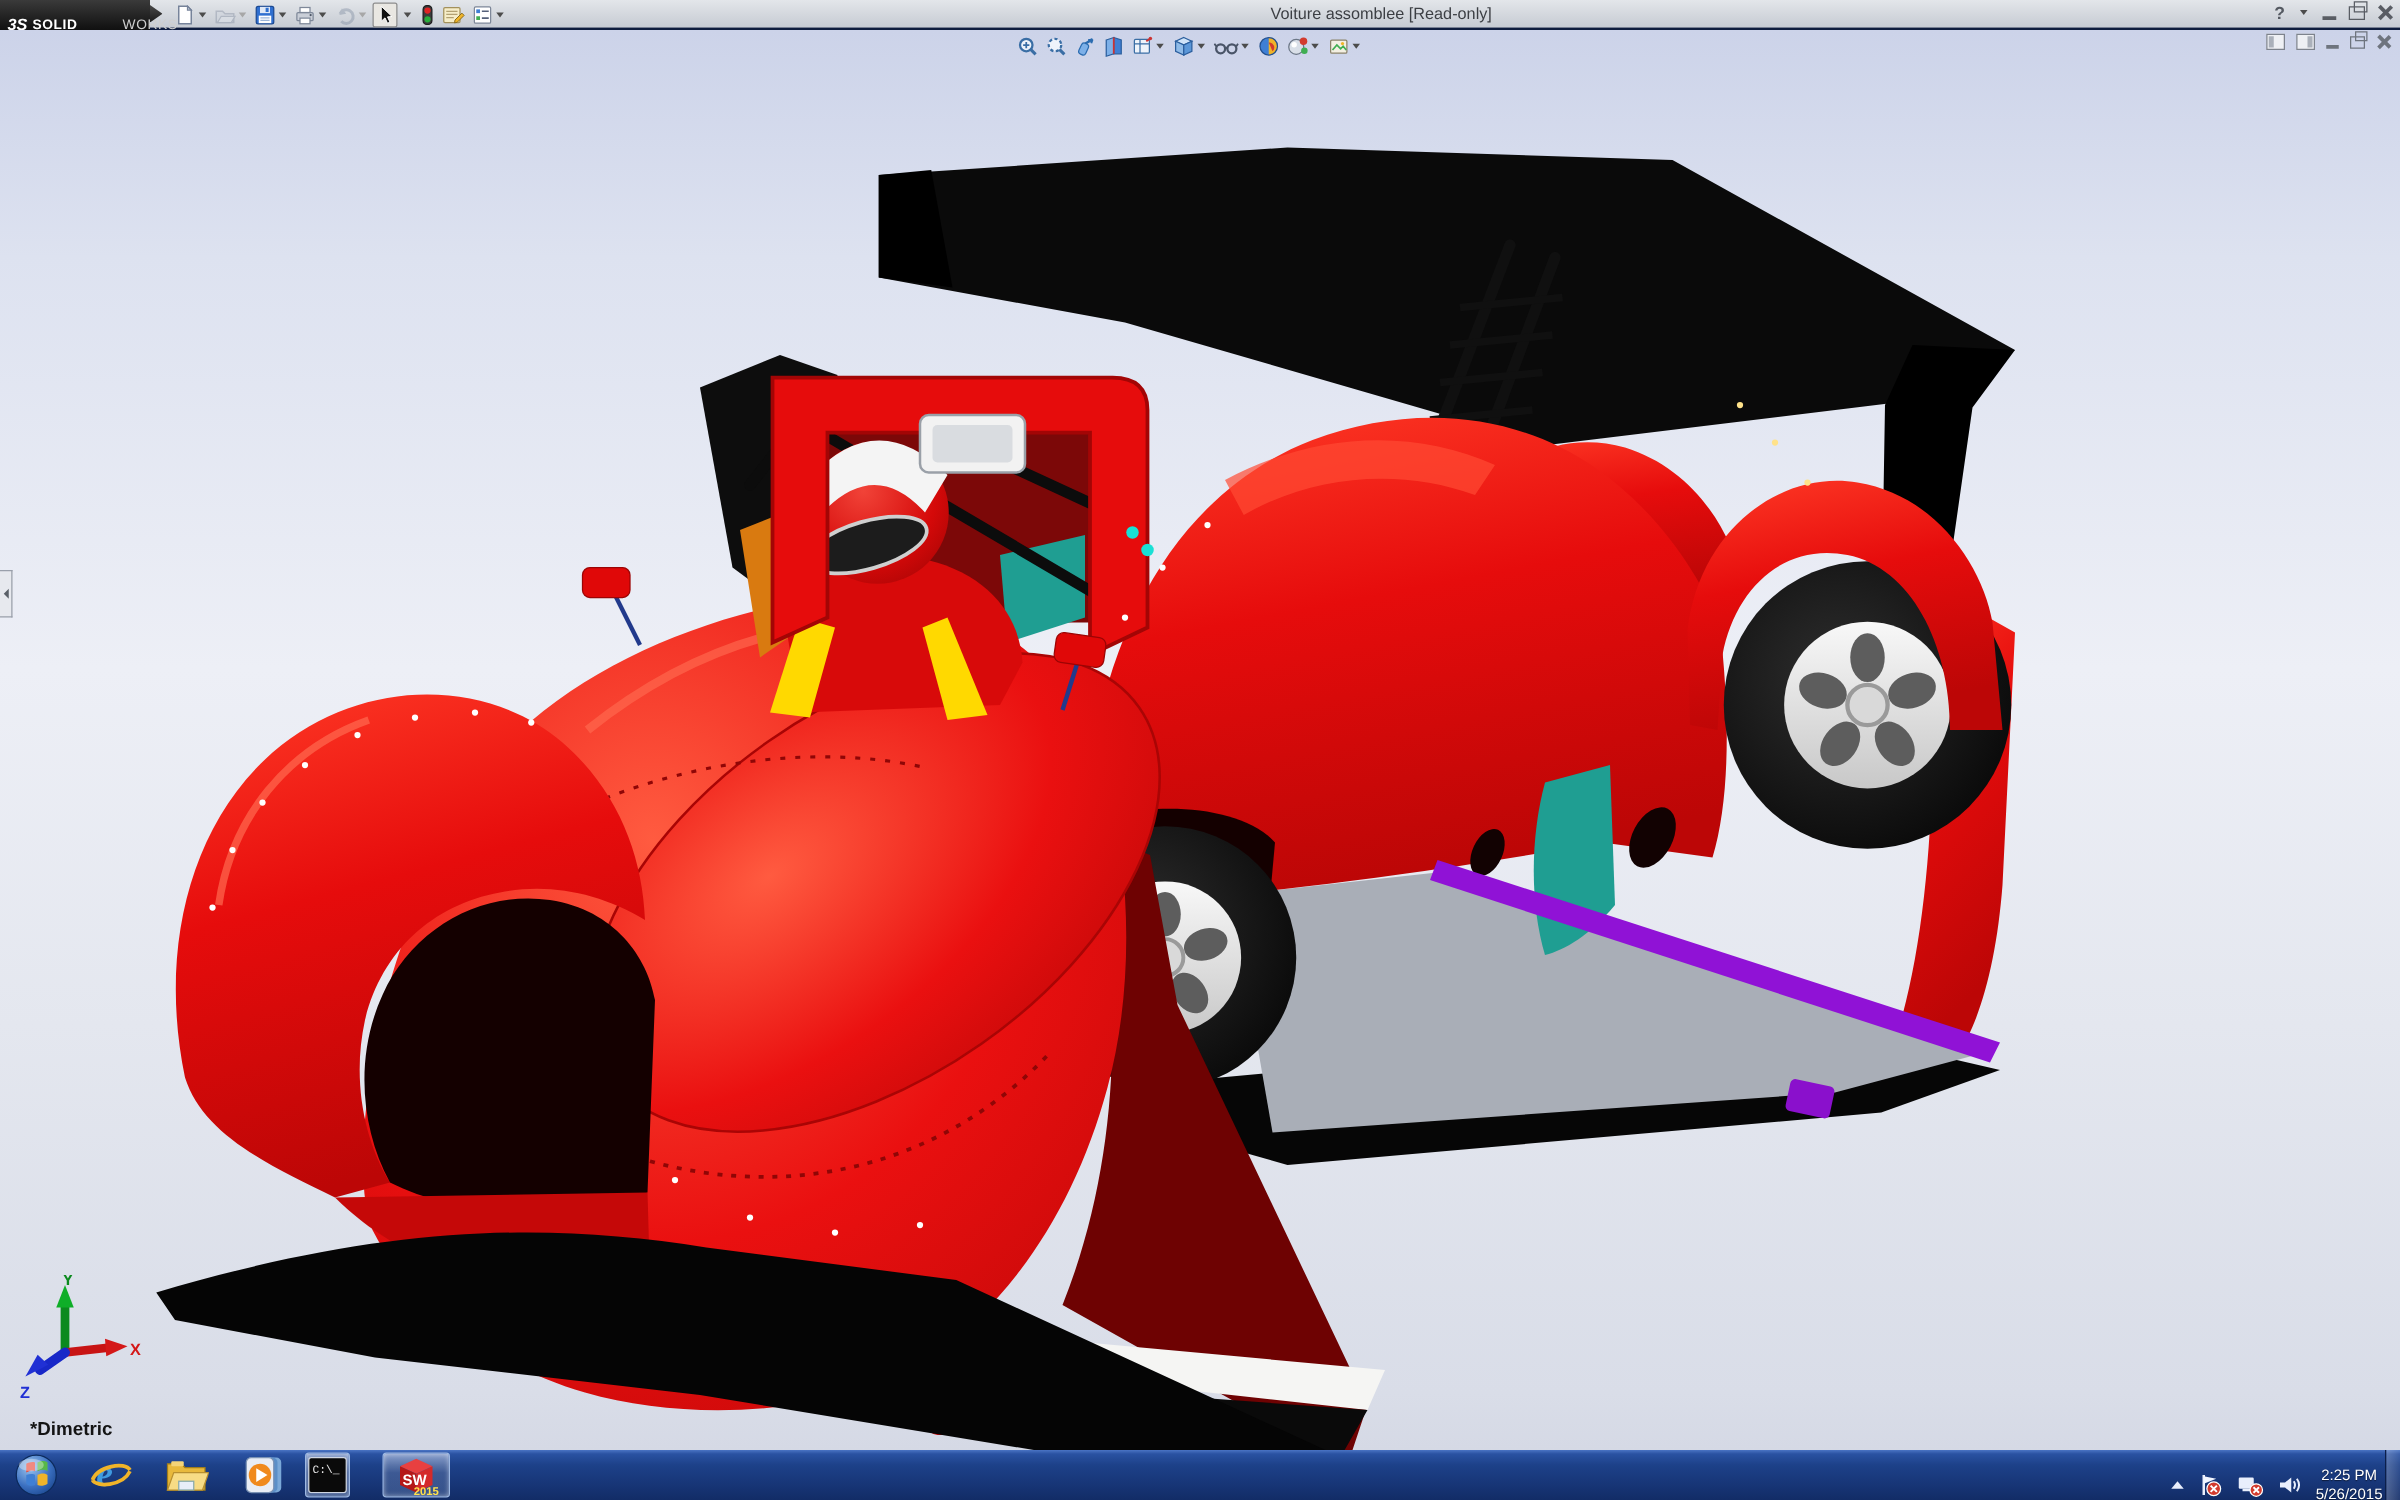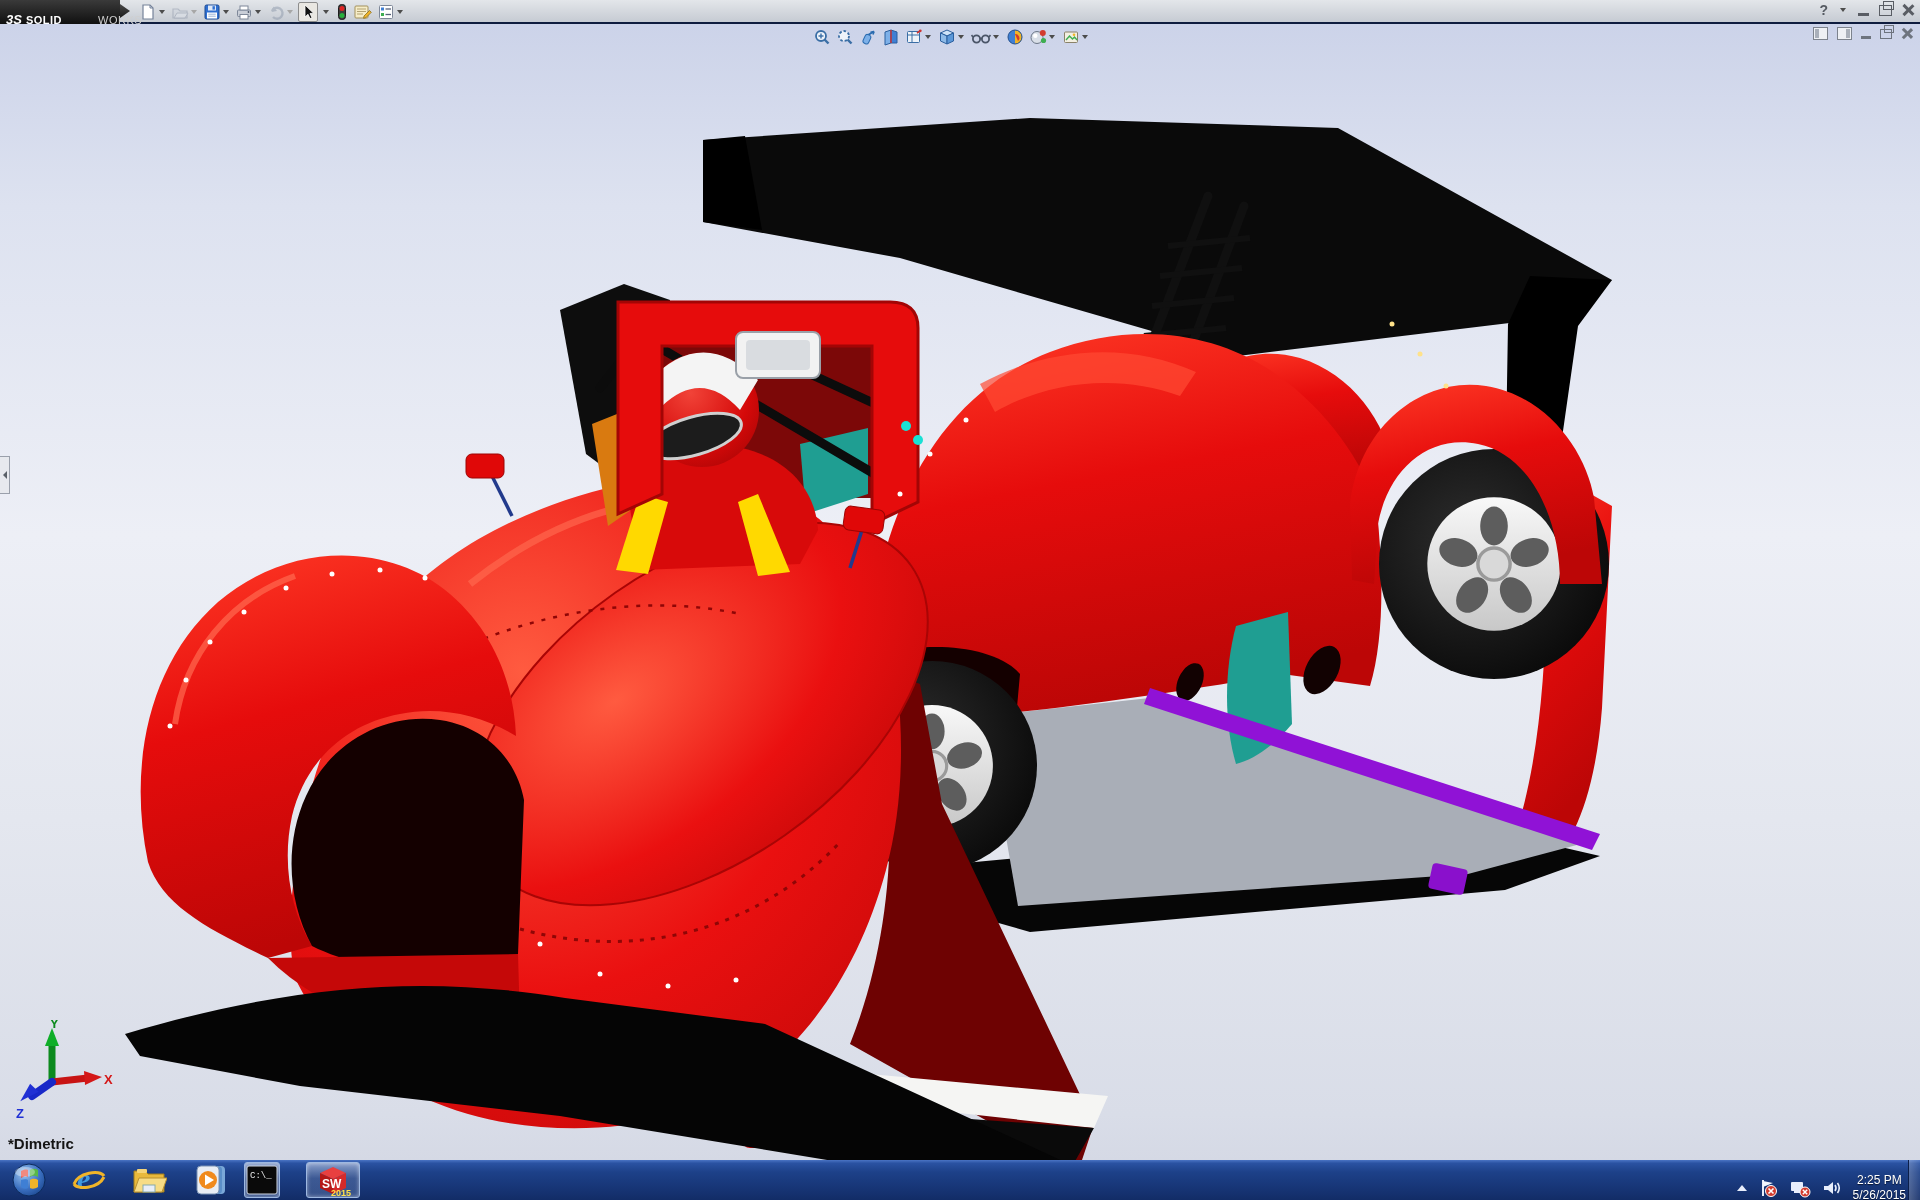--- a/index.html
+++ b/index.html
@@ -52,21 +52,21 @@
   .dc-close{position:relative;width:11px;height:11px;}
   .dc-close:before,.dc-close:after{content:"";position:absolute;left:4.5px;top:-1px;width:2.5px;height:13px;background:#6e747e;}
   .dc-close:before{transform:rotate(45deg);}
   .dc-close:after{transform:rotate(-45deg);}
   
   #splitter-tab{position:absolute;left:0;top:432px;width:9px;height:36px;background:#e7e9ee;border:1px solid #9aa0ab;border-left:none;
     display:flex;align-items:center;justify-content:center;}
   #splitter-tab:before{content:"";width:0;height:0;border-top:4px solid transparent;border-bottom:4px solid transparent;border-right:4px solid #5a6068;}
   
   #triad{position:absolute;left:14px;bottom:40px;}
-  #view-label{position:absolute;left:8px;bottom:8px;font-size:15px;font-weight:bold;color:#141414;}
+  #view-label{position:absolute;left:24px;bottom:8px;font-size:15px;font-weight:bold;color:#141414;}
   
   #taskbar{position:absolute;left:0;top:1160px;width:1920px;height:40px;
     background:linear-gradient(180deg,#4a74c4 0%,#2a52a2 8%,#1d4189 30%,#173576 70%,#122c66 100%);}
   .tb-item{position:absolute;top:2px;height:36px;display:flex;align-items:center;justify-content:center;}
   .tb-btn-active{background:linear-gradient(180deg,rgba(255,255,255,.45),rgba(255,255,255,.15) 45%,rgba(160,190,235,.25));
     border:1px solid #9db8e2;border-radius:3px;box-sizing:border-box;box-shadow:inset 0 0 4px rgba(255,255,255,.5);}
   #tray{position:absolute;right:14px;top:0;height:56px;display:flex;align-items:center;gap:11px;}
   #clock{color:#fff;font-size:12px;text-align:center;line-height:15px;text-shadow:0 1px 1px rgba(0,0,0,.6);}
   #show-desktop{position:absolute;right:0;top:0;width:11px;height:40px;background:linear-gradient(90deg,rgba(255,255,255,.25),rgba(255,255,255,.08));border-left:1px solid #0c1f4a;}
   .trayarrow{width:0;height:0;border-left:5px solid transparent;border-right:5px solid transparent;border-bottom:6px solid #e8eefc;}
@@ -153,20 +153,21 @@
           <rect x="2.5" y="2.5" width="13" height="13" rx="1" fill="#ffffff" stroke="#7e8899"></rect>
           <rect x="4" y="4.5" width="3" height="3" fill="#3f7fd4"></rect>
           <rect x="4" y="10" width="3" height="3" fill="#3fae52"></rect>
           <line x1="8.5" y1="6" x2="14" y2="6" stroke="#55607a" stroke-width="1.3"></line>
           <line x1="8.5" y1="11.5" x2="14" y2="11.5" stroke="#55607a" stroke-width="1.3"></line>
         </svg>
       <span class="dd"></span>
     </div>
   </div>
 
+  <div id="doc-title">Voiture assomblee [Read-only]</div>
 
   <div id="win-controls">
     <span class="help">?</span>
     <span class="dd"></span>
     <span class="wc-min"></span>
     <span class="wc-restore"></span>
     <span class="wc-close"></span>
   </div>
 </div>
 

